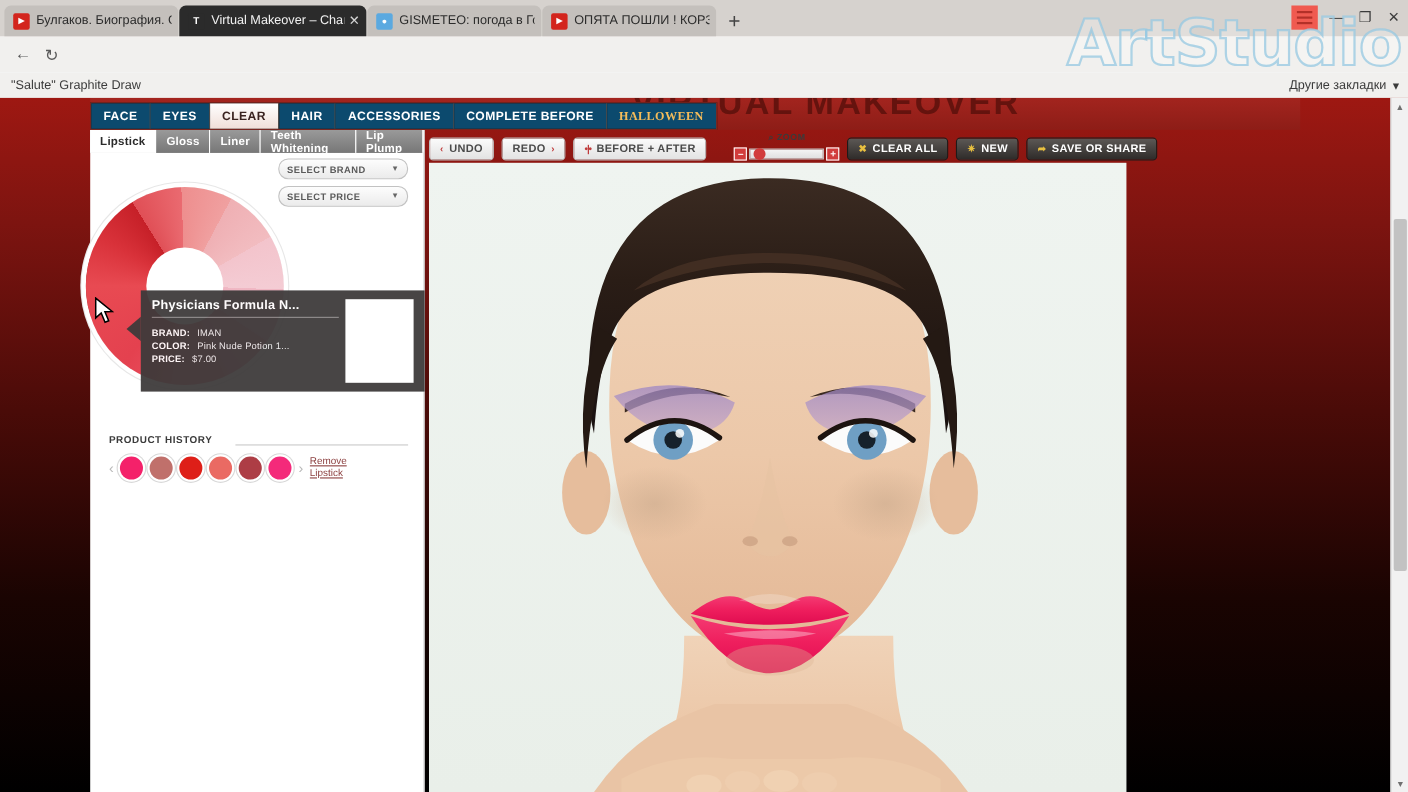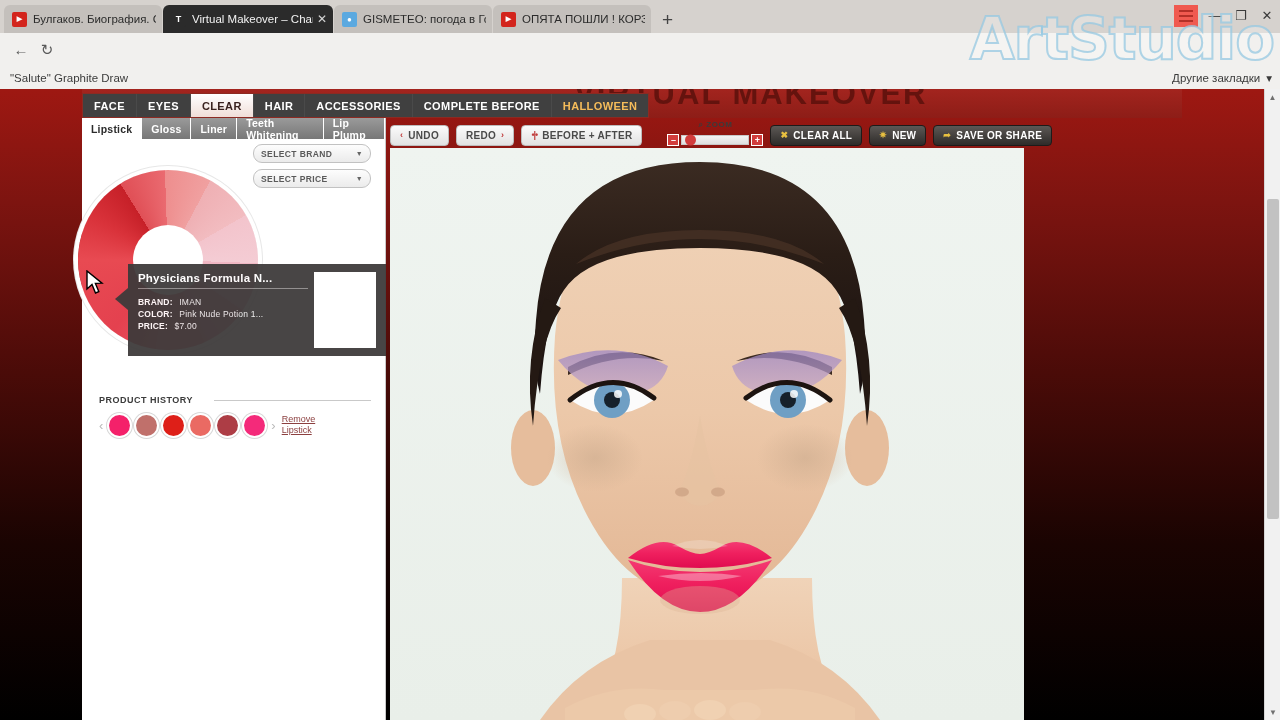--- a/index.html
+++ b/index.html
@@ -94,27 +94,27 @@
   }
 
   
   .mainnav {
     position: absolute; left: 82px; top: 4px; height: 25px; display: flex;
     background: #0d0d0d; border: 1px solid #8c2a22; z-index: 5;
   }
   .mainnav .mi {
     height: 23px; display: flex; align-items: center; justify-content: center;
     padding: 0 11px; font-size: 11px; font-weight: bold; color: #ffffff;
-    letter-spacing: .4px; border-right: 1px solid #4a4a4a; background: #404040;
+    letter-spacing: .4px; border-right: 1px solid #4a4a4a; background: #0c4a6e;
   }
   .mainnav .mi:last-child { border-right: none; }
   .mainnav .mi.active {
     background: linear-gradient(180deg,#fff 0%, #f0ded8 100%); color: #3a2320;
   }
-  .mainnav .mi.halloween { color: #f5bc5a; }
+  .mainnav .mi.halloween { color: #f5bc5a; font-family: Liberation Serif, serif; }
 
   
   .leftpanel {
     position: absolute; left: 82px; top: 29px; width: 304px; height: 602px;
     background: #fff; border-right: 1px solid #c9c9c9;
   }
   .subtabs { height: 21px; display: flex; background: #e9e9e9; border-bottom: 1px solid #c8c8c8; }
   .subtabs .st {
     height: 21px; display: flex; align-items: center; justify-content: center;
     padding: 0 9px; font-size: 10.5px; font-weight: bold; color: #fff;
@@ -171,21 +171,21 @@
     font-size: 11.5px; font-weight: bold; color: #fff; border-bottom: 1px solid #8d8a8a;
     padding-bottom: 4px; margin-bottom: 7px; letter-spacing: .2px;
   }
   .tip-row { font-size: 8.5px; font-weight: bold; line-height: 12px; letter-spacing: .2px; }
   .tip-row .k { color: #fff; }
   .tip-row .v { color: #ececec; font-weight: normal; margin-left: 4px; }
   .tip-thumb { width: 62px; height: 76px; background: #fff; margin-left: 6px; }
 
   
   .prodhist { position: absolute; left: 17px; top: 277px; width: 272px; }
-  .ph-head { display: flex; align-items: center; gap: 21px; }
+  .ph-head { display: flex; align-items: flex-end; gap: 21px; }
   .ph-title { font-size: 9px; font-weight: bold; color: #3b3b3b; letter-spacing: .5px; white-space: nowrap; }
   .ph-line { flex: 1; height: 1px; background: #c9c9c9; }
   .ph-row { display: flex; align-items: center; margin-top: 9px; gap: 6px; }
   .ph-arrow { font-size: 13px; color: #b9b9b9; }
   .swatch {
     width: 21px; height: 21px; border-radius: 50%;
     box-shadow: 0 0 0 2px #fff, 0 0 0 3px #d8d8d8;
   }
   .remove {
     font-size: 9px; color: #8c4040; line-height: 11px; 

